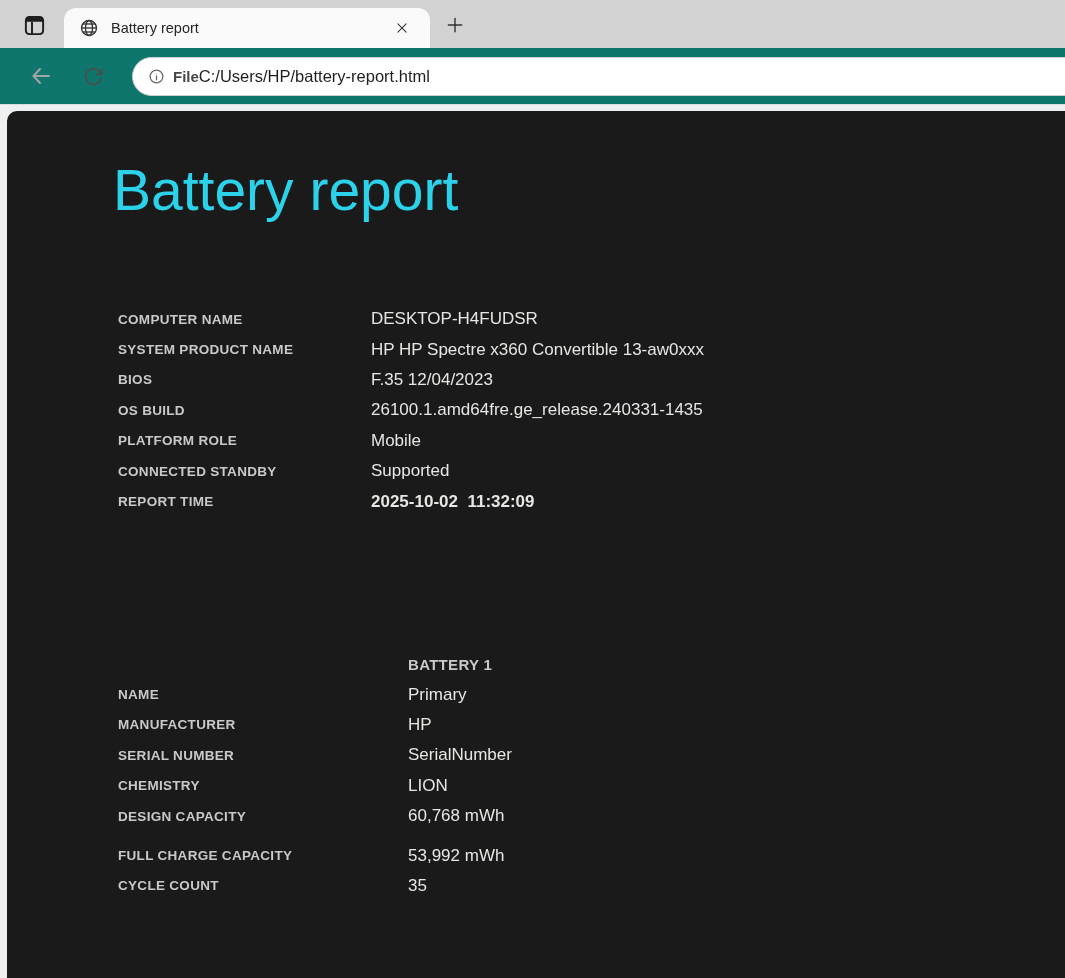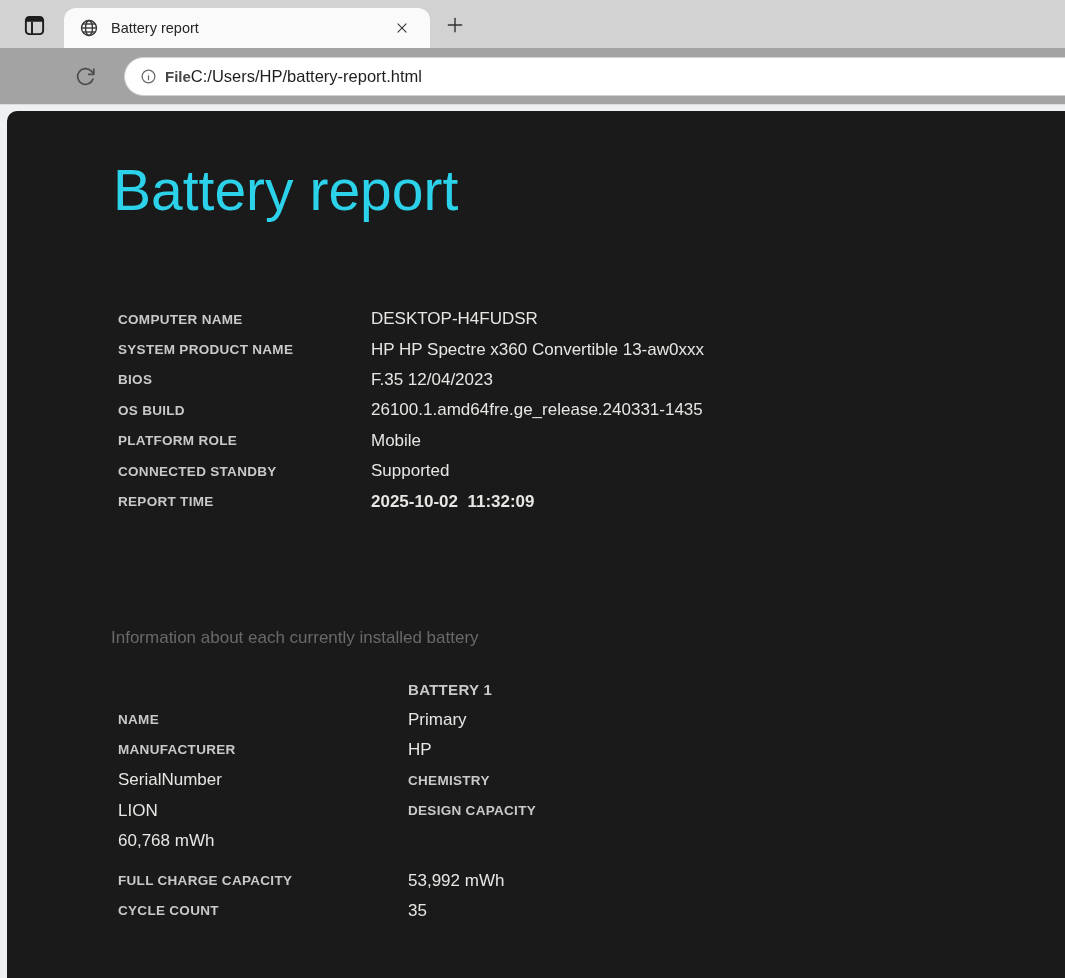--- a/index.html
+++ b/index.html
@@ -14,22 +14,22 @@
     background:#fafafa; border-radius:12px 12px 0 0; display:flex; align-items:center;
     padding:0 15px; cursor:default; }
   .tab-title { margin-left:12px; font-size:14.5px; color:#262626; flex:1;
     white-space:nowrap; overflow:hidden; }
   .tab-close { width:26px; height:26px; display:flex; align-items:center; justify-content:center;
     border-radius:6px; cursor:pointer; }
   .newtab-btn { position:absolute; left:440px; top:11px; width:30px; height:28px;
     display:flex; align-items:center; justify-content:center; border-radius:6px; cursor:pointer; }
 
   
-  .toolbar { height:57px; background:#a3a3a3; border-bottom:1px solid #dcdcdc;
-    display:flex; align-items:center; padding-left:16px; }
+  .toolbar { height:57px; background:#0f766e; border-bottom:1px solid #dcdcdc;
+    display:flex; align-items:center; padding-left:24px; }
   .nav-btn { width:34px; height:34px; display:flex; align-items:center; justify-content:center;
     border-radius:6px; cursor:pointer; flex:0 0 auto; }
   .nav-btn + .nav-btn { margin-left:18px; }
   .addressbar { flex:1; height:39px; margin-left:22px; margin-right:-26px;
     background:#ffffff; border:1px solid #d0d0d0; border-radius:20px;
     display:flex; align-items:center; padding:0 15px; cursor:text; }
   .scheme-label { margin-left:8px; font-size:15px; font-weight:bold; color:#474747; }
   .url-text { font-size:16.5px; color:#1f1f1f; white-space:nowrap; }
 
   
@@ -148,29 +148,29 @@
       <span class="val">26100.1.amd64fre.ge_release.240331-1435</span>
       <span class="lbl">PLATFORM ROLE</span>
       <span class="val">Mobile</span>
       <span class="lbl">CONNECTED STANDBY</span>
       <span class="val">Supported</span>
       <span class="lbl">REPORT TIME</span>
       <span class="val bold">2025-10-02  11:32:09</span>
     </div>
 
     <div class="batteries">
-      <div class="section-subtitle">Information about each currently installed battery</div>
 
       <div class="grid batgrid">
         <span class="lbl"></span>
         <span class="colhdr">BATTERY 1</span>
         <span class="lbl">NAME</span>
         <span class="val">Primary</span>
         <span class="lbl">MANUFACTURER</span>
         <span class="val">HP</span>
+        <span class="lbl">SERIAL NUMBER</span>
         <span class="val">SerialNumber</span>
         <span class="lbl">CHEMISTRY</span>
         <span class="val">LION</span>
         <span class="lbl">DESIGN CAPACITY</span>
         <span class="val">60,768 mWh</span>
       </div>
 
       <div class="grid batgrid secondary">
         <span class="lbl">FULL CHARGE CAPACITY</span>
         <span class="val">53,992 mWh</span>

